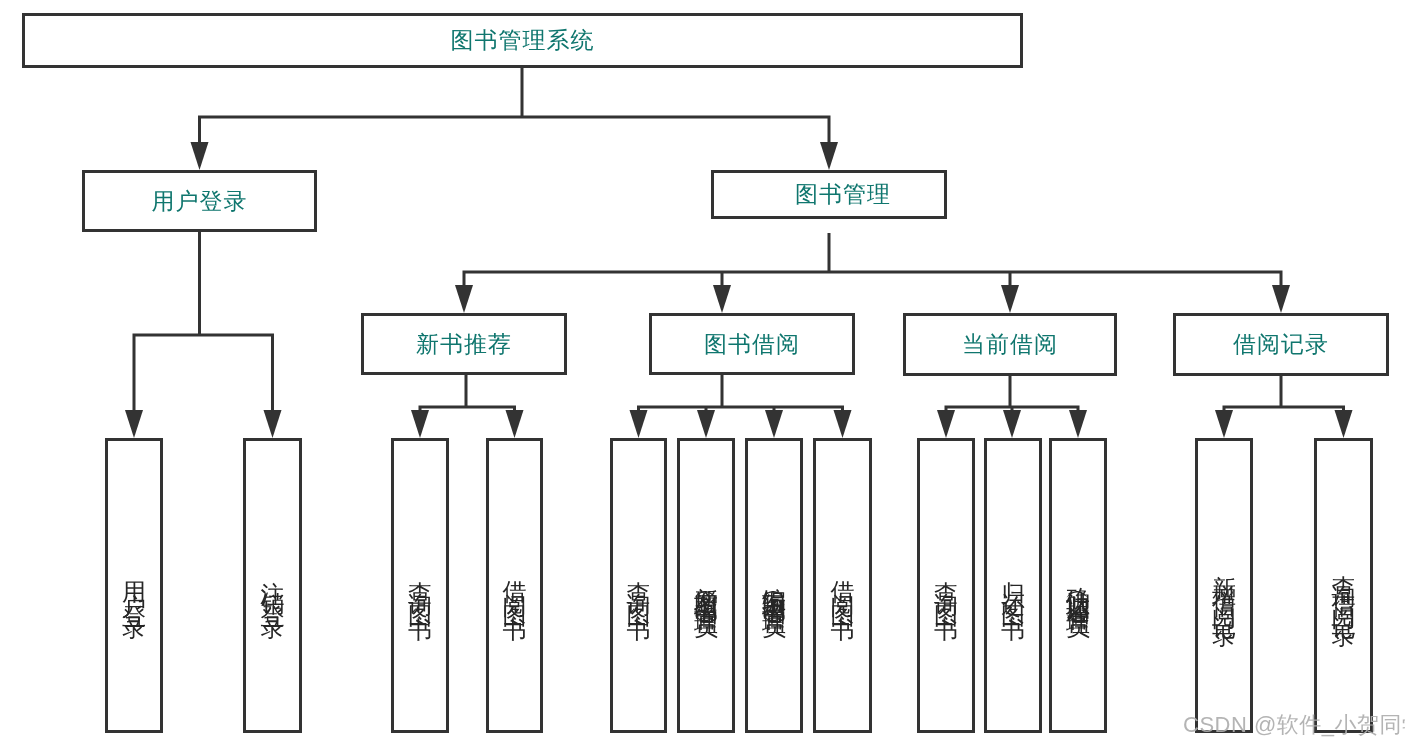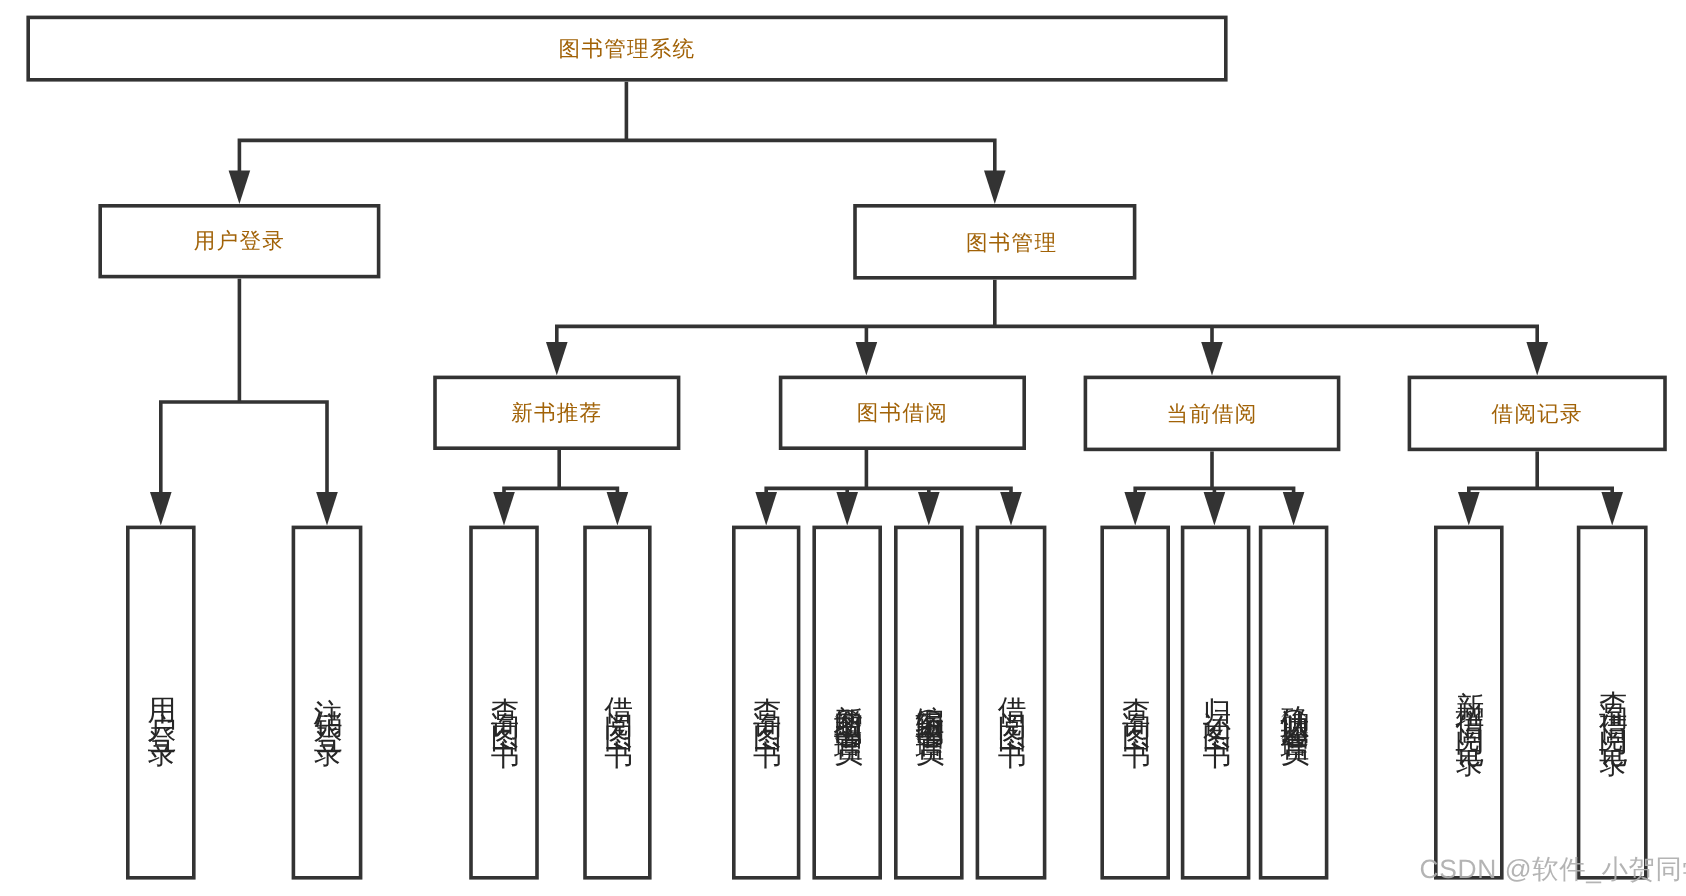--- a/index.html
+++ b/index.html
@@ -13,22 +13,22 @@
   #connectors{position:absolute;left:0;top:0;width:1405px;height:747px;z-index:1;}
   .node{
     position:absolute;
     box-sizing:border-box;
     border:3px solid #333333;
     background:#ffffff;
     display:flex;align-items:center;justify-content:center;
     z-index:2;
   }
   .node .h-label{
-    color:#a16207;
-    font-size:18px;
+    color:#0f766e;
+    font-size:23px;
     letter-spacing:1px;
     white-space:nowrap;
   }
   .leaf .v-label{
     writing-mode:vertical-rl;
     text-orientation:mixed;
     color:#262626;
     font-size:24px;
     letter-spacing:12px;
     line-height:1;
@@ -103,21 +103,21 @@
     </g>
   </svg>
 
   <div class="node" style="left:22px;top:13px;width:1001px;height:55px;">
     <span class="h-label">图书管理系统</span>
   </div>
 
   <div class="node" style="left:82px;top:170px;width:235px;height:62px;">
     <span class="h-label">用户登录</span>
   </div>
-  <div class="node" style="left:711px;top:170px;width:236px;height:63px;padding-left:28px;">
+  <div class="node" style="left:711px;top:170px;width:236px;height:49px;padding-left:28px;">
     <span class="h-label">图书管理</span>
   </div>
 
   <div class="node" style="left:361px;top:313px;width:206px;height:62px;align-items:center;">
     <span class="h-label">新书推荐</span>
   </div>
   <div class="node" style="left:619px;top:313px;width:206px;height:62px;margin-left:30px;">
     <span class="h-label">图书借阅</span>
   </div>
   <div class="node" style="left:903px;top:313px;width:214px;height:63px;text-align:center;">

